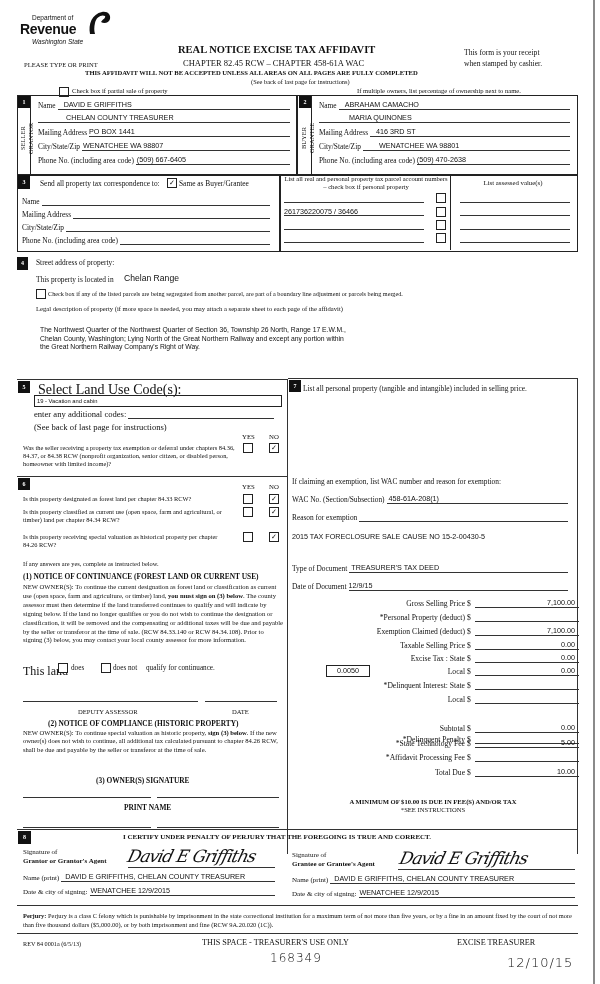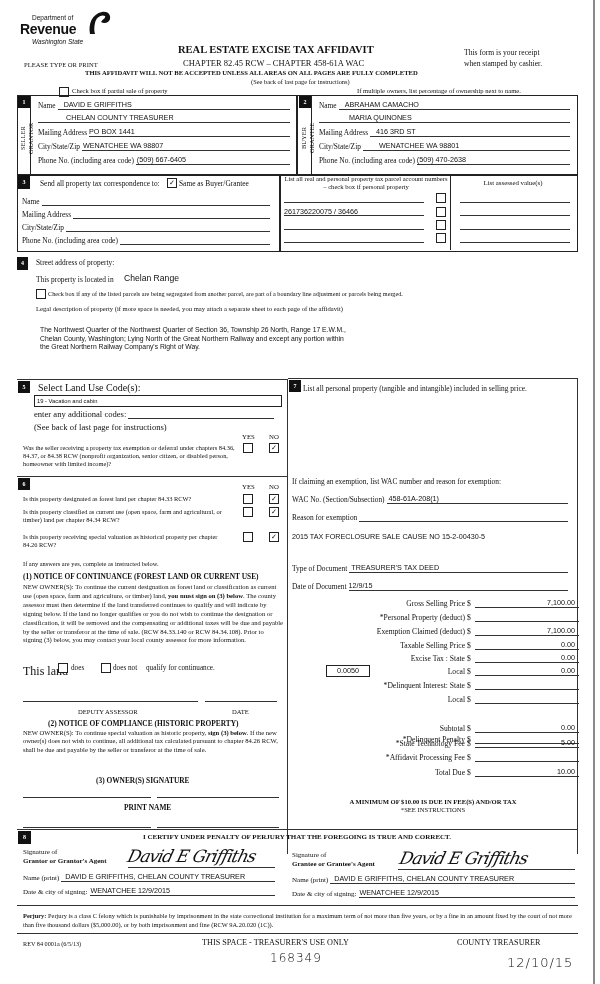--- a/index.html
+++ b/index.html
@@ -32,21 +32,21 @@
 <div class="abs" style="left:20px;top:10px;width:95px;height:40px;">
   <div class="abs sans" style="left:12px;top:4px;font-size:6.5px;">Department of</div>
   <div class="abs sans" style="left:0;top:11px;font-size:14px;font-weight:bold;letter-spacing:-0.3px;">Revenue</div>
   <div class="abs sans" style="left:12px;top:28px;font-size:6.5px;font-style:italic;">Washington State</div>
   <svg class="abs" style="left:66px;top:0;" width="26" height="26" viewBox="0 0 26 26">
     <path d="M4 24 C2 14 6 4 16 2 C22 1 25 5 24 9 C23 13 18 14 15 12 C17 9 20 8 19 6 C16 4 10 7 9 13 C8 17 8 21 9 24 Z" fill="#111"></path>
   </svg>
 </div>
 
 <div class="abs" style="left:24px;top:61px;font-size:6.6px;">PLEASE TYPE OR PRINT</div>
-<div class="abs" style="left:178px;top:44px;font-size:10.5px;font-weight:bold;">REAL ESTATE EXCISE TAX AFFIDAVIT</div>
+<div class="abs" style="left:178px;top:44px;font-size:10.5px;font-weight:bold;">REAL NOTICE EXCISE TAX AFFIDAVIT</div>
 <div class="abs" style="left:183px;top:58px;font-size:8.5px;">CHAPTER 82.45 RCW – CHAPTER 458-61A WAC</div>
 <div class="abs" style="left:464px;top:48px;font-size:7.6px;">This form is your receipt</div>
 <div class="abs" style="left:464px;top:59px;font-size:7.6px;">when stamped by cashier.</div>
 <div class="abs" style="left:85px;top:69px;font-size:6.6px;font-weight:bold;">THIS AFFIDAVIT WILL NOT BE ACCEPTED UNLESS ALL AREAS ON ALL PAGES ARE FULLY COMPLETED</div>
 <div class="abs" style="left:251px;top:78px;font-size:6.4px;">(See back of last page for instructions)</div>
 <div class="cb" style="left:59px;top:87px;"></div>
 <div class="abs lbl" style="left:72px;top:87px;font-size:6.6px;">Check box if partial sale of property</div>
 <div class="abs" style="left:357px;top:87px;font-size:6.6px;">If multiple owners, list percentage of ownership next to name.</div>
 
 <div class="box" style="left:17px;top:95px;width:279px;height:79px;"></div>
@@ -156,21 +156,21 @@
   <div>Chelan County, Washington; Lying North of the Great Northern Railway and except any portion within</div>
   <div>the Great Northern Railway Company's Right of Way.</div>
 </div>
 
 <div class="abs" style="left:17px;top:379px;width:270px;height:1px;background:#333;"></div>
 <div class="abs" style="left:287px;top:379px;width:1px;height:475px;background:#333;"></div>
 <div class="abs" style="left:288px;top:378px;width:290px;height:1px;background:#333;"></div>
 <div class="abs" style="left:577px;top:378px;width:1px;height:476px;background:#333;"></div>
 
 <div class="secnum" style="left:18px;top:381px;width:12px;height:12px;line-height:12px;">5</div>
-<div class="abs" style="left:38px;top:382px;font-size:10px;">Select Land Use Code(s):</div>
+<div class="abs" style="left:38px;top:382px;font-size:14px;">Select Land Use Code(s):</div>
 <div class="abs sans" style="left:34px;top:395px;width:244px;height:10px;border:1px solid #222;font-size:5.8px;line-height:10px;padding-left:2px;">19 - Vacation and cabin</div>
 <div class="row" style="left:34px;top:409px;width:240px;font-size:8.6px;align-items:flex-end;">
   <span>enter any additional codes:</span>
   <span class="line"></span>
 </div>
 <div class="abs" style="left:34px;top:422px;font-size:8.6px;">(See back of last page for instructions)</div>
 <div class="abs" style="left:242px;top:433px;font-size:6.8px;">YES</div>
 <div class="abs" style="left:269px;top:433px;font-size:6.8px;">NO</div>
 <div class="abs" style="left:23px;top:444px;width:218px;font-size:6.4px;line-height:8px;">Was the seller receiving a property tax exemption or deferral under chapters 84.36, 84.37, or 84.38 RCW (nonprofit organization, senior citizen, or disabled person, homeowner with limited income)?</div>
 <div class="cb" style="left:243px;top:443px;"></div>
@@ -308,21 +308,21 @@
 <div class="money" style="left:290px;top:767px;">
   <span class="l">Total Due</span>
     <span class="d">$</span>
     <span class="v">10.00</span>
 </div>
 <div class="abs" style="left:288px;top:798px;width:290px;text-align:center;font-size:6.6px;font-weight:bold;">A MINIMUM OF $10.00 IS DUE IN FEE(S) AND/OR TAX</div>
 <div class="abs" style="left:288px;top:806px;width:290px;text-align:center;font-size:6.6px;">*SEE INSTRUCTIONS</div>
 
 <div class="abs" style="left:17px;top:829px;width:561px;height:1px;background:#333;"></div>
 <div class="secnum" style="left:18px;top:831px;width:13px;height:13px;line-height:13px;">8</div>
-<div class="abs" style="left:123px;top:833px;font-size:7px;font-weight:bold;margin-left:20px;">I CERTIFY UNDER PENALTY OF PERJURY THAT THE FOREGOING IS TRUE AND CORRECT.</div>
+<div class="abs" style="left:123px;top:833px;font-size:7px;font-weight:bold;">I CERTIFY UNDER PENALTY OF PERJURY THAT THE FOREGOING IS TRUE AND CORRECT.</div>
 
 <div class="abs" style="left:23px;top:848px;font-size:7px;">Signature of</div>
 <div class="abs" style="left:23px;top:857px;font-size:7px;font-weight:bold;">Grantor or Grantor's Agent</div>
 <div class="abs uline" style="left:128px;top:866px;width:147px;height:1px;"></div>
 <div class="sig" style="left:128px;top:846px;">David E Griffiths</div>
 <div class="row" style="left:23px;top:872px;width:252px;font-size:7px;">
   <span>Name (print)</span>
   <span class="line fill" style="padding-left:4px;">DAVID E GRIFFITHS, CHELAN COUNTY TREASURER</span>
 </div>
 <div class="row" style="left:23px;top:886px;width:252px;font-size:7px;">
@@ -345,15 +345,15 @@
 
 <div class="abs" style="left:17px;top:905px;width:561px;height:1px;background:#333;"></div>
 
 <div class="abs" style="left:23px;top:911px;width:555px;font-size:6.4px;line-height:9px;">
   <b>Perjury:</b>
   <span>Perjury is a class C felony which is punishable by imprisonment in the state correctional institution for a maximum term of not more than five years, or by a fine in an amount fixed by the court of not more than five thousand dollars ($5,000.00), or by both imprisonment and fine (RCW 9A.20.020 (1C)).</span>
 </div>
 <div class="abs" style="left:17px;top:933px;width:561px;height:1px;background:#333;"></div>
 <div class="abs" style="left:23px;top:940px;font-size:6.2px;">REV 84 0001a (6/5/13)</div>
 <div class="abs" style="left:202px;top:938px;font-size:8.2px;">THIS SPACE - TREASURER'S USE ONLY</div>
-<div class="abs" style="left:457px;top:938px;font-size:8.2px;">COUNTY TREASURER</div>
+<div class="abs" style="left:457px;top:938px;font-size:8.2px;">EXCISE TREASURER</div>
 <div class="abs hand" style="left:270px;top:951px;font-size:12px;">168349</div>
 <div class="abs hand" style="left:507px;top:955px;font-size:13px;">12/10/15</div>
 
 </body></html>

